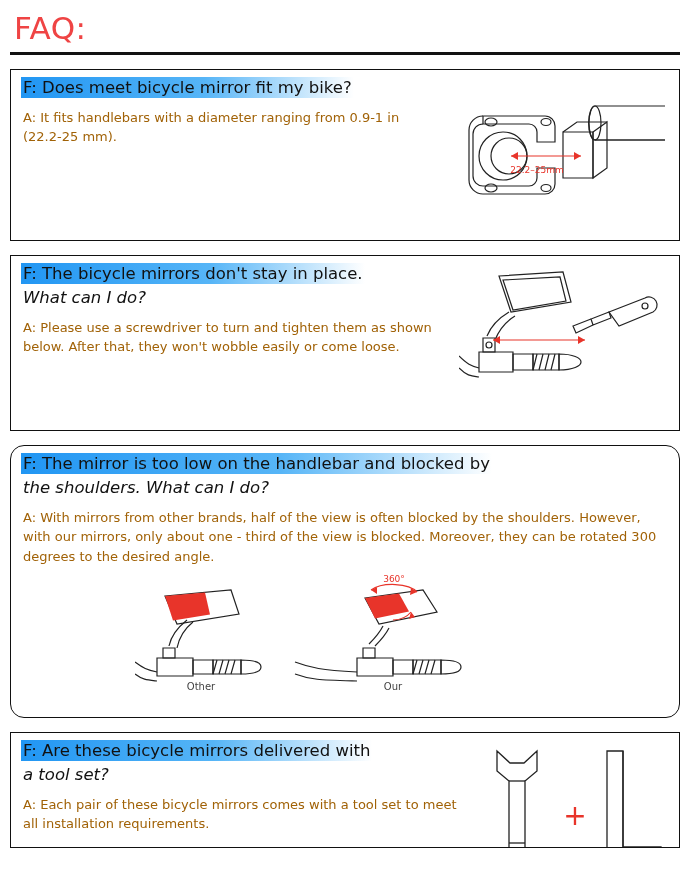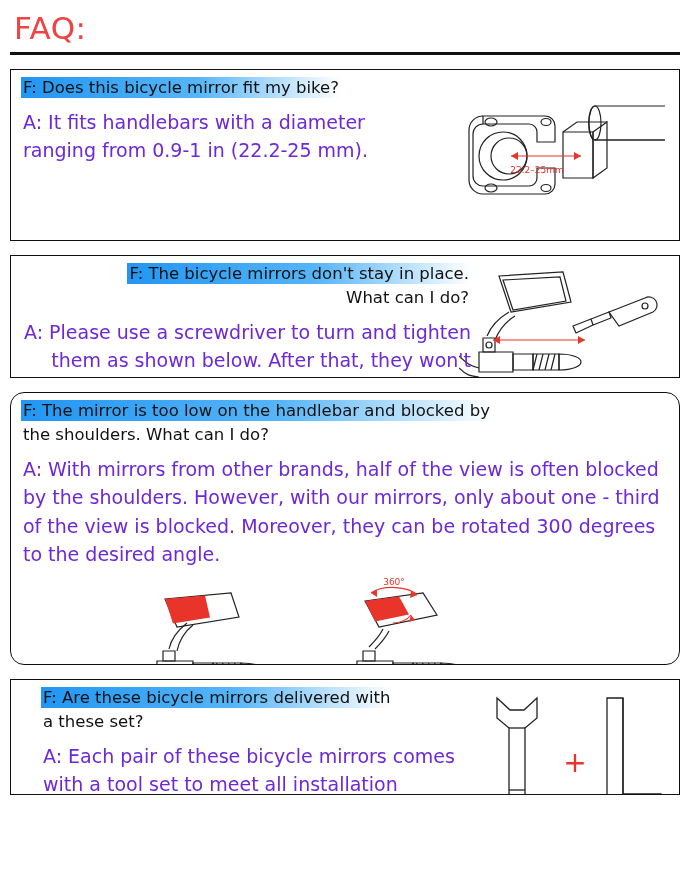--- a/index.html
+++ b/index.html
@@ -39,50 +39,50 @@
     z-index:2;
   }
   .q .hl{
     background:linear-gradient(90deg,#2196f3 0%,#56b5f7 55%,rgba(134,205,250,0) 100%);
     display:inline;
     padding:1px 2px;
     box-decoration-break:clone;
     -webkit-box-decoration-break:clone;
     color:#111;
   }
-  .q .plain{display:inline;padding:1px 2px;}
+  .q .plain{display:inline;padding:1px 2px;font-style:italic;}
 
   .a{
-    font-size:19px;
+    font-size:13px;
     line-height:1.5;
     padding:4px 10px 10px 12px;
-    color:#6d28d9;
+    color:#a16207;
     position:relative;
     z-index:2;
   }
 
   .row{display:flex;align-items:flex-start;}
   .col-text{flex:0 0 auto;}
   .art{position:absolute;}
 
   
   #card1{height:172px;}
   #card1 .col-text{width:430px;}
   #card1 .art{right:4px;top:28px;}
 
   
-  #card2{height:123px;text-align:right;}
+  #card2{height:176px;}
   #card2 .col-text{width:470px;}
   #card2 .art{right:0px;top:12px;}
 
   
   #card3{height:273px;border-radius:14px;}
 
   
-  #card4{height:116px;padding-left:20px;}
+  #card4{height:116px;}
   #card4 .col-text{width:470px;}
   #card4 .art{right:10px;top:6px;}
 
   .dim-label{
     font-size:9px;fill:#e8342a;
   }
   .cap{font-size:10px;fill:#444;}
   svg{display:block;}
 </style>
 </head>
@@ -90,21 +90,21 @@
 
 <div class="page">
 
   <div class="faq-title">FAQ:</div>
   <div class="title-rule"></div>
 
   <div class="card" id="card1">
     <div class="row">
       <div class="col-text">
         <div class="q">
-          <span class="hl">F: Does this bicycle mirror fit my bike?</span>
+          <span class="hl">F: Does meet bicycle mirror fit my bike?</span>
         </div>
         <div class="a">A: It fits handlebars with a diameter ranging from 0.9-1 in (22.2-25 mm).</div>
       </div>
     </div>
     <div class="art">
       <svg width="230" height="140" viewBox="0 0 230 140">
         <g fill="none" stroke="#222" stroke-width="1.2">
 
           <path d="M150 8 h70 M150 8 a6 16 0 0 0 0 34 h70"></path>
           <path d="M150 42 h70"></path>
@@ -235,21 +235,21 @@
       </svg>
     </div>
   </div>
 
   <div class="card" id="card4">
     <div class="row">
       <div class="col-text">
         <div class="q">
           <span class="hl">F: Are these bicycle mirrors delivered with</span>
           <br>
-          <span class="plain">a these set?</span>
+          <span class="plain">a tool set?</span>
         </div>
         <div class="a">A: Each pair of these bicycle mirrors comes with a tool set to meet all installation requirements.</div>
       </div>
     </div>
     <div class="art">
       <svg width="190" height="140" viewBox="0 0 190 140">
         <g fill="none" stroke="#222" stroke-width="1.3">
 
           <path d="M18 12 v20 l12 10 v74 a8 8 0 0 0 16 0 v-74 l12 -10 v-20 l-13 12 h-14 z"></path>
           <path d="M30 42 h16"></path>

